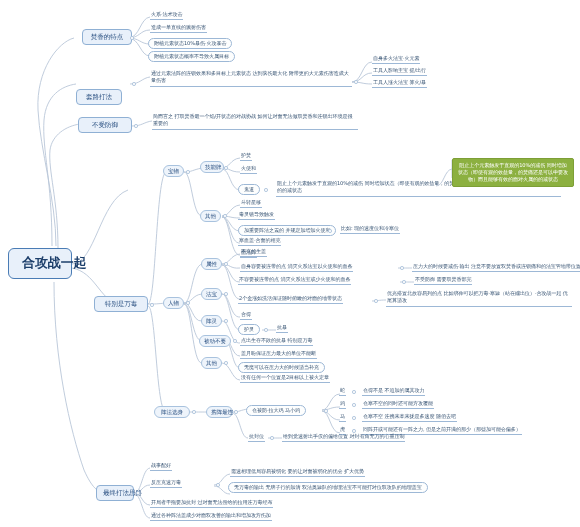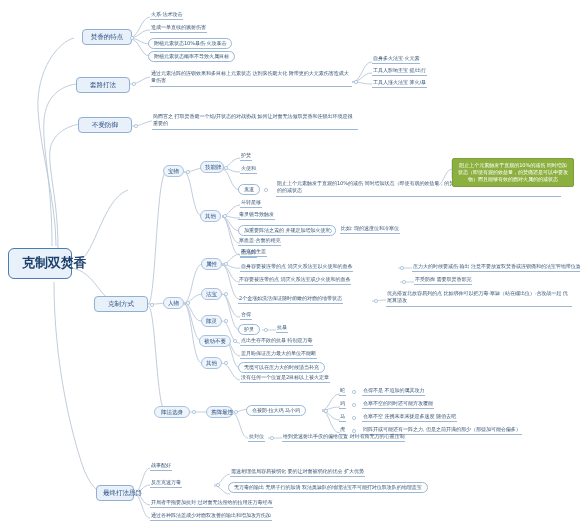--- a/index.html
+++ b/index.html
@@ -195,46 +195,46 @@
     <path d="M134 493 C 142 493, 142 505, 150 505"></path>
     <path d="M134 494 C 142 494, 142 518, 150 518"></path>
 
     <path d="M214 485 C 222 485, 222 475, 230 474"></path>
     <path d="M214 486 C 222 486, 222 494, 230 494"></path>
 
     <path d="M436 186 C 444 186, 444 170, 452 169"></path>
     <path d="M452 160 L 452 178"></path>
   </svg>
 
-  <div class="node root" style="left:8px; top:248px; width:64px;">克制双焚香</div>
+  <div class="node root" style="left:8px; top:248px; width:64px;">合攻战一起</div>
 
   <div class="node lvl1" style="left:74px; top:29px; width:50px;margin-left:8px;">焚香的特点</div>
   <div class="dot" style="left:130px; top:36px;"></div>
 
   <div class="node leaf" style="left:150px; top:12px;">火系·法术攻击</div>
   <div class="node leaf" style="left:150px; top:25px;">造成一单直线的溅射伤害</div>
   <div class="node pill" style="left:148px; top:38px;">附植元素状态10%暴伤·火攻暴击</div>
   <div class="node pill" style="left:148px; top:51px;">附植元素状态概率不导致火属目标</div>
 
-  <div class="node lvl1" style="left:76px; top:77px; width:54px;">套路打法</div>
+  <div class="node lvl1" style="left:76px; top:89px; width:46px;">套路打法</div>
   <div class="dot" style="left:132px; top:82px;"></div>
 
   <div class="node leaf wrap" style="left:150px; top:70px; width:202px;">通过元素法阵的连锁效果和多目标上元素状态 达到落伤最大化 附带更的大元素伤害造成大量伤害</div>
   <div class="dot" style="left:354px; top:80px;"></div>
 
   <div class="node leaf" style="left:372px; top:56px;">自身多火法宝·火元素</div>
   <div class="node leaf" style="left:372px; top:68px;">工具人影响主宝 提/出行</div>
   <div class="node leaf" style="left:372px; top:80px;">工具人涨火法宝 算火/暴</div>
 
   <div class="node lvl1" style="left:78px; top:117px; width:54px;">不受防御</div>
   <div class="dot" style="left:134px; top:124px;"></div>
 
   <div class="node leaf wrap" style="left:152px; top:113px; width:206px;">简而言之 打双焚香最一个焰/开状态的对战协战 如何让对面无法做双焚香和连锁出环境是很重要的</div>
 
-  <div class="node lvl1" style="left:94px; top:296px; width:54px;">克制方式</div>
+  <div class="node lvl1" style="left:94px; top:296px; width:54px;">特别是万毒</div>
   <div class="dot" style="left:150px; top:303px;"></div>
 
   <div class="node lvl2" style="left:163px; top:165px; width:21px;">宝物</div>
   <div class="dot" style="left:186px; top:170px;"></div>
 
   <div class="node lvl2" style="left:200px; top:161px; width:24px;">技能牌</div>
   <div class="dot" style="left:224px; top:166px;"></div>
 
   <div class="node leaf" style="left:240px; top:153px;">护焚</div>
   <div class="node leaf" style="left:240px; top:166px;">火使和</div>

